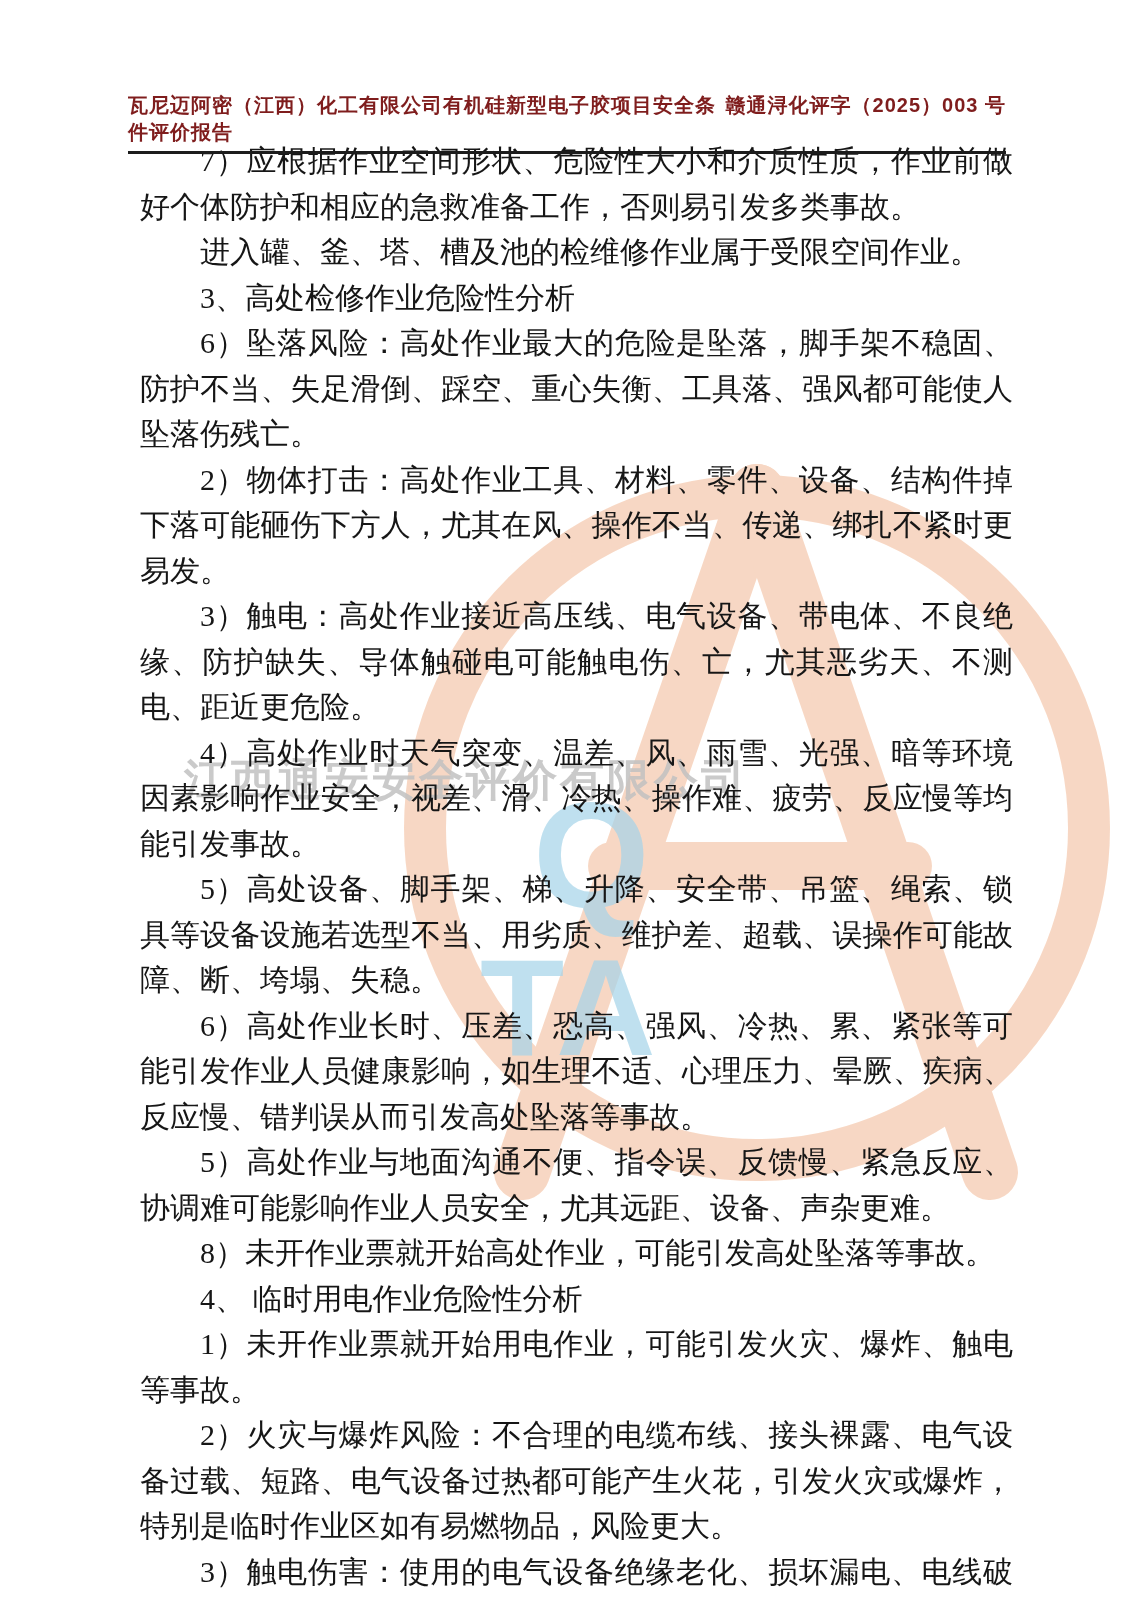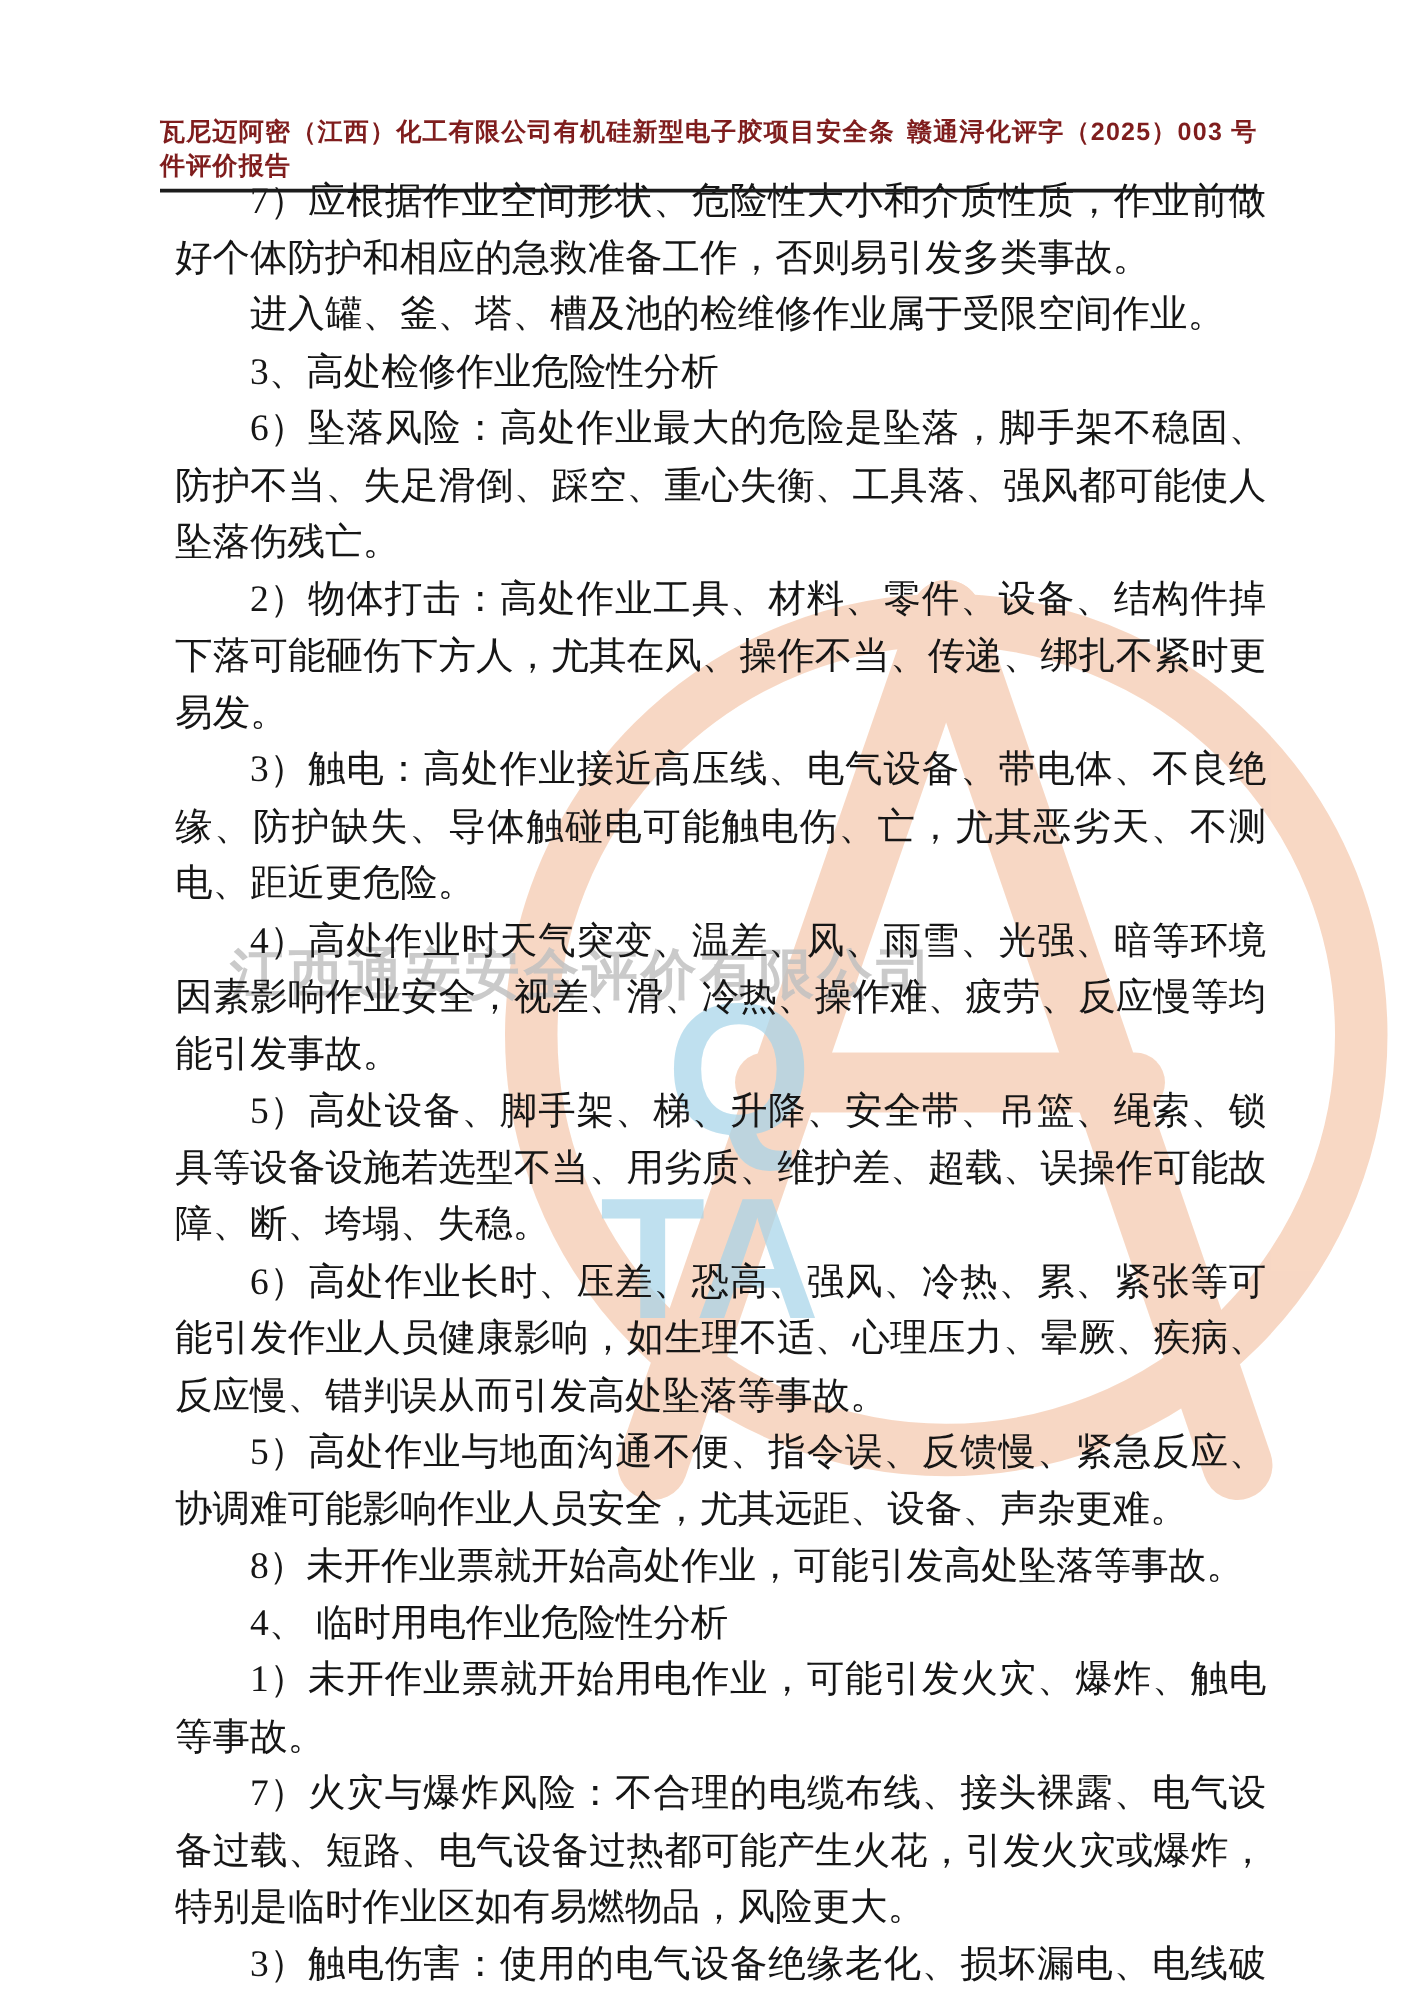--- a/index.html
+++ b/index.html
@@ -93,18 +93,18 @@
     <p>6）坠落风险：高处作业最大的危险是坠落，脚手架不稳固、防护不当、失足滑倒、踩空、重心失衡、工具落、强风都可能使人坠落伤残亡。</p>
     <p>2）物体打击：高处作业工具、材料、零件、设备、结构件掉下落可能砸伤下方人，尤其在风、操作不当、传递、绑扎不紧时更易发。</p>
     <p>3）触电：高处作业接近高压线、电气设备、带电体、不良绝缘、防护缺失、导体触碰电可能触电伤、亡，尤其恶劣天、不测电、距近更危险。</p>
     <p>4）高处作业时天气突变、温差、风、雨雪、光强、暗等环境因素影响作业安全，视差、滑、冷热、操作难、疲劳、反应慢等均能引发事故。</p>
     <p>5）高处设备、脚手架、梯、升降、安全带、吊篮、绳索、锁具等设备设施若选型不当、用劣质、维护差、超载、误操作可能故障、断、垮塌、失稳。</p>
     <p>6）高处作业长时、压差、恐高、强风、冷热、累、紧张等可能引发作业人员健康影响，如生理不适、心理压力、晕厥、疾病、反应慢、错判误从而引发高处坠落等事故。</p>
     <p>5）高处作业与地面沟通不便、指令误、反馈慢、紧急反应、协调难可能影响作业人员安全，尤其远距、设备、声杂更难。</p>
     <p>8）未开作业票就开始高处作业，可能引发高处坠落等事故。</p>
     <p>4、 临时用电作业危险性分析</p>
     <p>1）未开作业票就开始用电作业，可能引发火灾、爆炸、触电等事故。</p>
-    <p>7）火灾与爆炸风险：不合理的电缆布线、接头裸露、电气设备过载、短路、电气设备过热都可能产生火花，引发火灾或爆炸，特别是临时作业区如有易燃物品，风险更大。</p>
+    <p>2）火灾与爆炸风险：不合理的电缆布线、接头裸露、电气设备过载、短路、电气设备过热都可能产生火花，引发火灾或爆炸，特别是临时作业区如有易燃物品，风险更大。</p>
     <p>3）触电伤害：使用的电气设备绝缘老化、损坏漏电、电线破损、接线裸露、设备不接地、绝缘不良、保护措施缺失都可能导致电流直接接触人员触电，严重可致伤残、亡。</p>
   </div>
 
 
 </div>
 
 </body></html>

